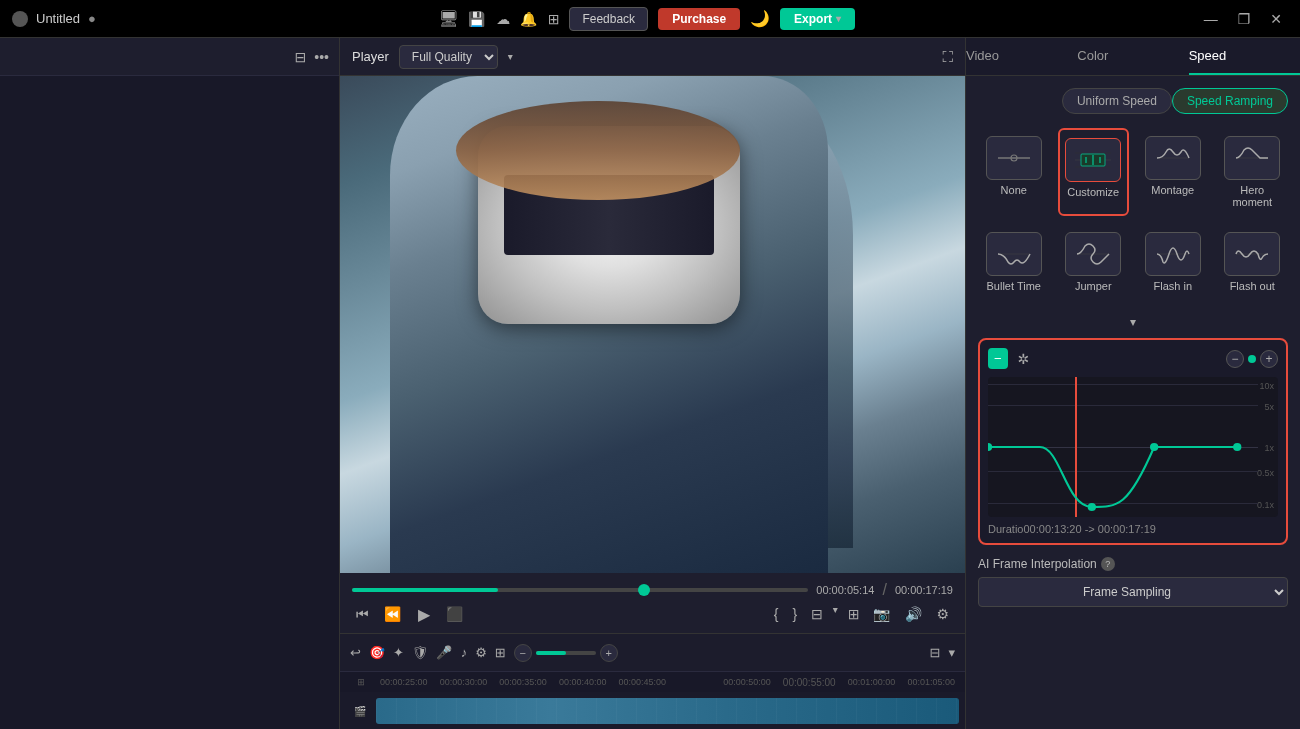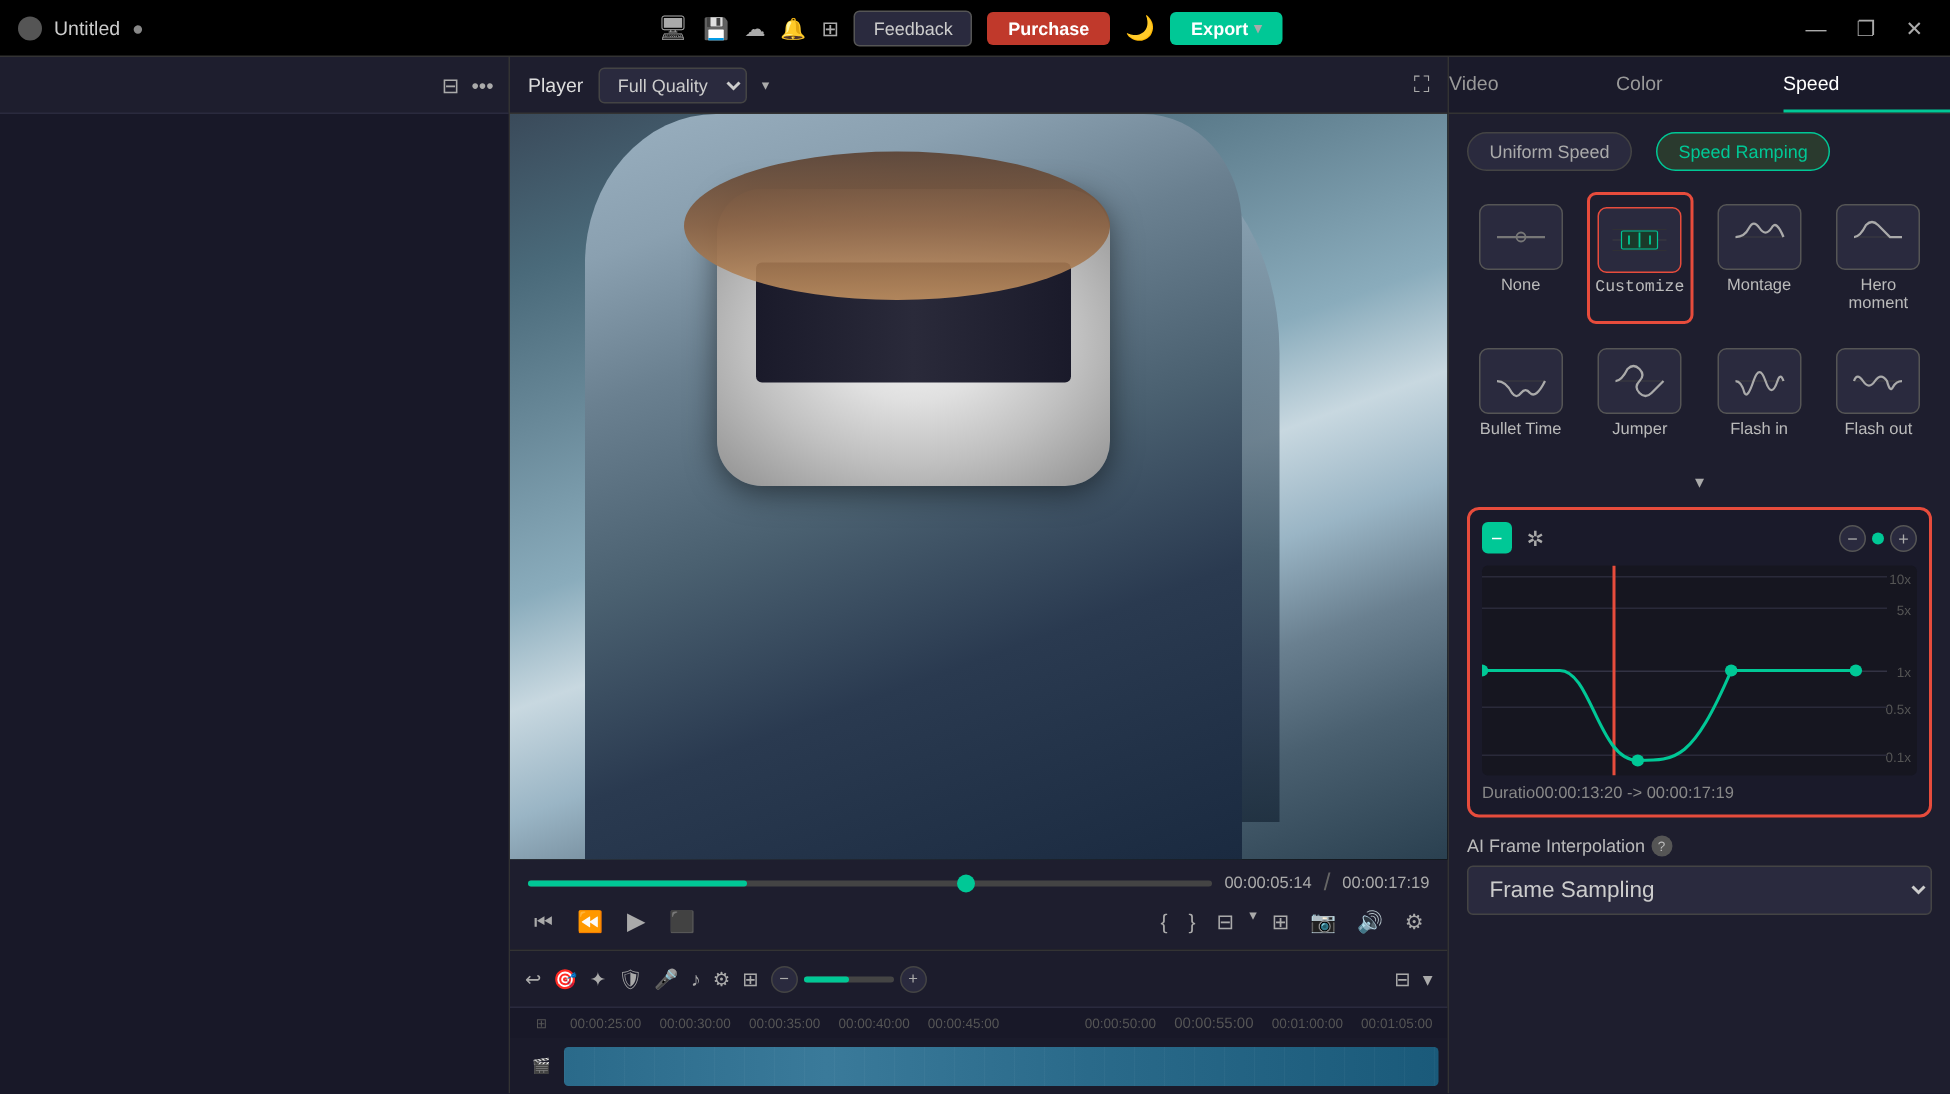--- a/index.html
+++ b/index.html
@@ -50,45 +50,45 @@
     .timeline-toolbar { height: 38px; background: #1c1c2c; display: flex; align-items: center; padding: 0 10px; gap: 8px; border-bottom: 1px solid #2a2a3e; }
     .timeline-strip { height: 58px; position: relative; overflow: hidden; }
 
     
     .right-panel { width: 335px; background: #1e1e2e; border-left: 1px solid #333; display: flex; flex-direction: column; }
     .right-tabs { display: flex; border-bottom: 1px solid #333; background: #1a1a2a; }
     .right-tab { flex: 1; padding: 10px 0; font-size: 13px; color: #999; cursor: pointer; border-bottom: 2px solid transparent; }
     .right-tab.active { color: #fff; border-bottom: 2px solid #00c896; }
 
     .right-content { flex: 1; overflow-y: auto; padding: 12px; }
-    .speed-mode-btns { display: flex; gap: 16px; margin-bottom: 14px; }
+    .speed-mode-btns { display: flex; gap: 0; margin-bottom: 14px; justify-content: flex-end; }
     .speed-mode-btn { padding: 5px 14px; border-radius: 20px; font-size: 12px; cursor: pointer; border: 1px solid #444; background: #2a2a3e; color: #aaa; }
     .speed-mode-btn.active { background: #2a3a2e; color: #00c896; border-color: #00c896; }
 
     
     .speed-presets { display: grid; grid-template-columns: repeat(4, 1fr); gap: 8px; margin-bottom: 12px; }
     .preset-item { display: flex; flex-direction: column; align-items: center; gap: 4px; cursor: pointer; padding: 8px 4px; border-radius: 6px; }
-    .preset-item.selected { border: 2px solid #e74c3c; border-radius: 6px; font-family: Liberation Mono, monospace; }
+    .preset-item.selected { border: 2px solid #e74c3c; border-radius: 6px; }
     .preset-icon { width: 56px; height: 44px; border: 1px solid #555; border-radius: 6px; background: #2a2a3e; display: flex; align-items: center; justify-content: center; position: relative; overflow: hidden; }
     .preset-label { font-size: 11px; color: #bbb; text-align: center; }
 
     
     .speed-graph-panel { border: 2px solid #e74c3c; border-radius: 8px; padding: 8px; background: #1a1a2a; margin-top: 8px; }
     .graph-toolbar { display: flex; align-items: center; gap: 8px; margin-bottom: 8px; }
     .graph-btn { background: none; border: none; color: #aaa; cursor: pointer; font-size: 14px; padding: 2px; }
     .graph-btn-green { background: #00c896; border: none; color: #fff; border-radius: 4px; padding: 3px 6px; cursor: pointer; }
     .graph-zoom { display: flex; align-items: center; gap: 4px; margin-left: auto; }
 
     .graph-area { position: relative; height: 140px; background: #161620; border-radius: 4px; overflow: hidden; }
     .graph-duration { font-size: 11px; color: #888; margin-top: 6px; }
 
     
     .ai-section { margin-top: 12px; }
     .ai-label { font-size: 12px; color: #bbb; display: flex; align-items: center; gap: 4px; margin-bottom: 6px; }
-    .ai-select { width: 100%; background: #2a2a3e; border: 1px solid #444; color: #ccc; padding: 6px 10px; border-radius: 4px; font-size: 15px; }
+    .ai-select { width: 100%; background: #2a2a3e; border: 1px solid #444; color: #ccc; padding: 6px 10px; border-radius: 4px; font-size: 12px; text-align: center; }
 
     
     .right-content::-webkit-scrollbar { width: 4px; }
     .right-content::-webkit-scrollbar-track { background: #1a1a2a; }
     .right-content::-webkit-scrollbar-thumb { background: #444; border-radius: 2px; }
     .tl-zoom { display: flex; align-items: center; gap: 4px; }
     .tl-zoom-btn { background: #2a2a3e; border: 1px solid #444; color: #aaa; border-radius: 50%; width: 18px; height: 18px; font-size: 11px; display: flex; align-items: center; justify-content: center; cursor: pointer; }
     .tl-zoom-bar { width: 60px; height: 4px; background: #444; border-radius: 2px; position: relative; }
     .tl-zoom-fill { height: 100%; width: 50%; background: #00c896; border-radius: 2px; }
 

